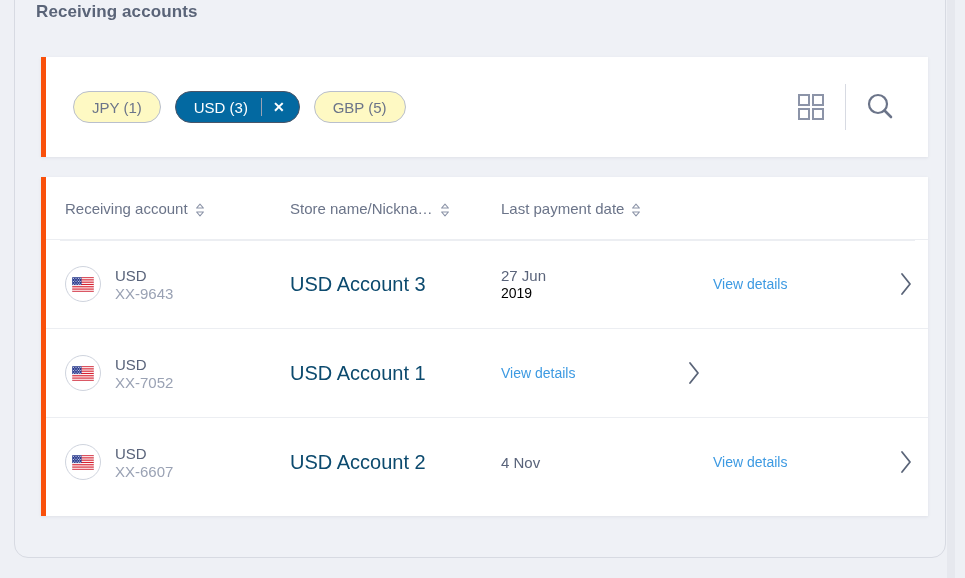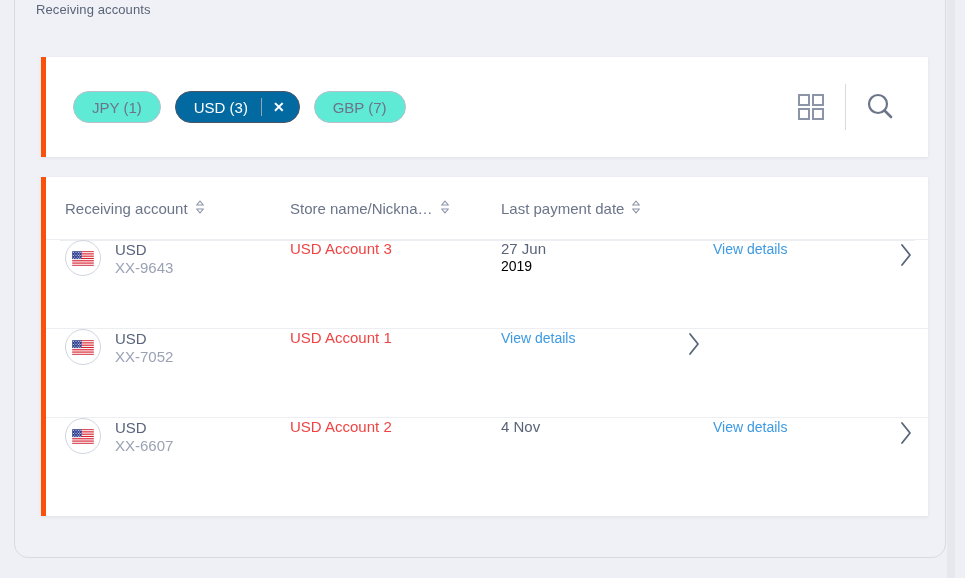--- a/index.html
+++ b/index.html
@@ -26,22 +26,22 @@
     background: #eff1f6;
     border: 1px solid #d7dae2;
     border-radius: 14px;
     box-sizing: border-box;
   }
 
   .page-title {
     position: absolute;
     left: 36px;
     top: 2px;
-    font-size: 13px;
-    font-weight: normal;
+    font-size: 17px;
+    font-weight: bold;
     color: #5a6478;
     letter-spacing: 0.1px;
   }
 
   
   .card {
     position: absolute;
     background: #ffffff;
     box-shadow: 0 1px 3px rgba(90,100,120,0.10);
   }
@@ -69,21 +69,21 @@
     display: flex;
     align-items: center;
     gap: 14px;
   }
   .chip {
     display: flex;
     align-items: center;
     height: 32px;
     padding: 0 18px;
     border-radius: 16px;
-    background: #5eead4;
+    background: #fef9c3;
     border: 1px solid #b9bfcd;
     color: #6b7489;
     font-size: 15px;
     box-sizing: border-box;
     white-space: nowrap;
     cursor: pointer;
     user-select: none;
   }
   .chip.selected {
     background: #0369a1;
@@ -164,42 +164,42 @@
   .head-rule {
     position: absolute;
     left: 14px;
     right: 13px;
     top: 62px;
     height: 2px;
     background: #eceef2;
   }
   .th {
     display: flex;
-    align-items: flex-start;
+    align-items: flex-end;
     gap: 7px;
     font-size: 15px;
     color: #6b7489;
     cursor: pointer;
     user-select: none;
   }
   .th-label {
     overflow: hidden;
     white-space: nowrap;
   }
 
   
   .col-account  { width: 225px; flex: 0 0 225px; }
   .col-store    { width: 211px; flex: 0 0 211px; }
   .col-date     { width: 212px; flex: 0 0 212px; }
   .col-link     { width: 165px; flex: 0 0 165px; }
   .col-chevron  { width: 55px;  flex: 0 0 55px; display:flex; justify-content:center; }
 
   .trow {
     display: flex;
-    align-items: flex-start;
+    align-items: center;
     height: 89px;
     padding: 0 0 0 19px;
     box-sizing: border-box;
     border-top: 1px solid #eceef2;
     position: relative;
   }
   .trow:first-of-type { border-top: none; }
 
   .acct-cell {
     display: flex;
@@ -221,22 +221,22 @@
   .acct-text { display: flex; flex-direction: column; gap: 1px; }
   .acct-cur {
     font-size: 15px;
     color: #59637a;
   }
   .acct-num {
     font-size: 15px;
     color: #9aa2b4;
   }
   .store-name {
-    font-size: 15px;
-    color: #ef4444;
+    font-size: 20px;
+    color: #0c4a6e;
   }
   .date-cell { display: flex; flex-direction: column; gap: 1px; }
   .date-main {
     font-size: 15px;
     color: #59637a;
   }
   .date-year {
     font-size: 14px;
     color: #000000;
   }
@@ -281,21 +281,21 @@
         <span>JPY (1)</span>
       </div>
 
       <div class="chip selected">
         <span>USD (3)</span>
         <span class="chip-sep"></span>
         <span class="chip-close">✕</span>
       </div>
 
       <div class="chip">
-        <span>GBP (7)</span>
+        <span>GBP (5)</span>
       </div>
 
 
     </div>
 
     <div class="toolbar-icons">
       <div class="grid-icon-box">
         <svg width="30" height="30" viewBox="0 0 30 30" aria-hidden="true">
           <rect x="3" y="3" width="10" height="10" fill="none" stroke="#8c94a8" stroke-width="2"></rect>
           <rect x="17" y="3" width="10" height="10" fill="none" stroke="#8c94a8" stroke-width="2"></rect>

